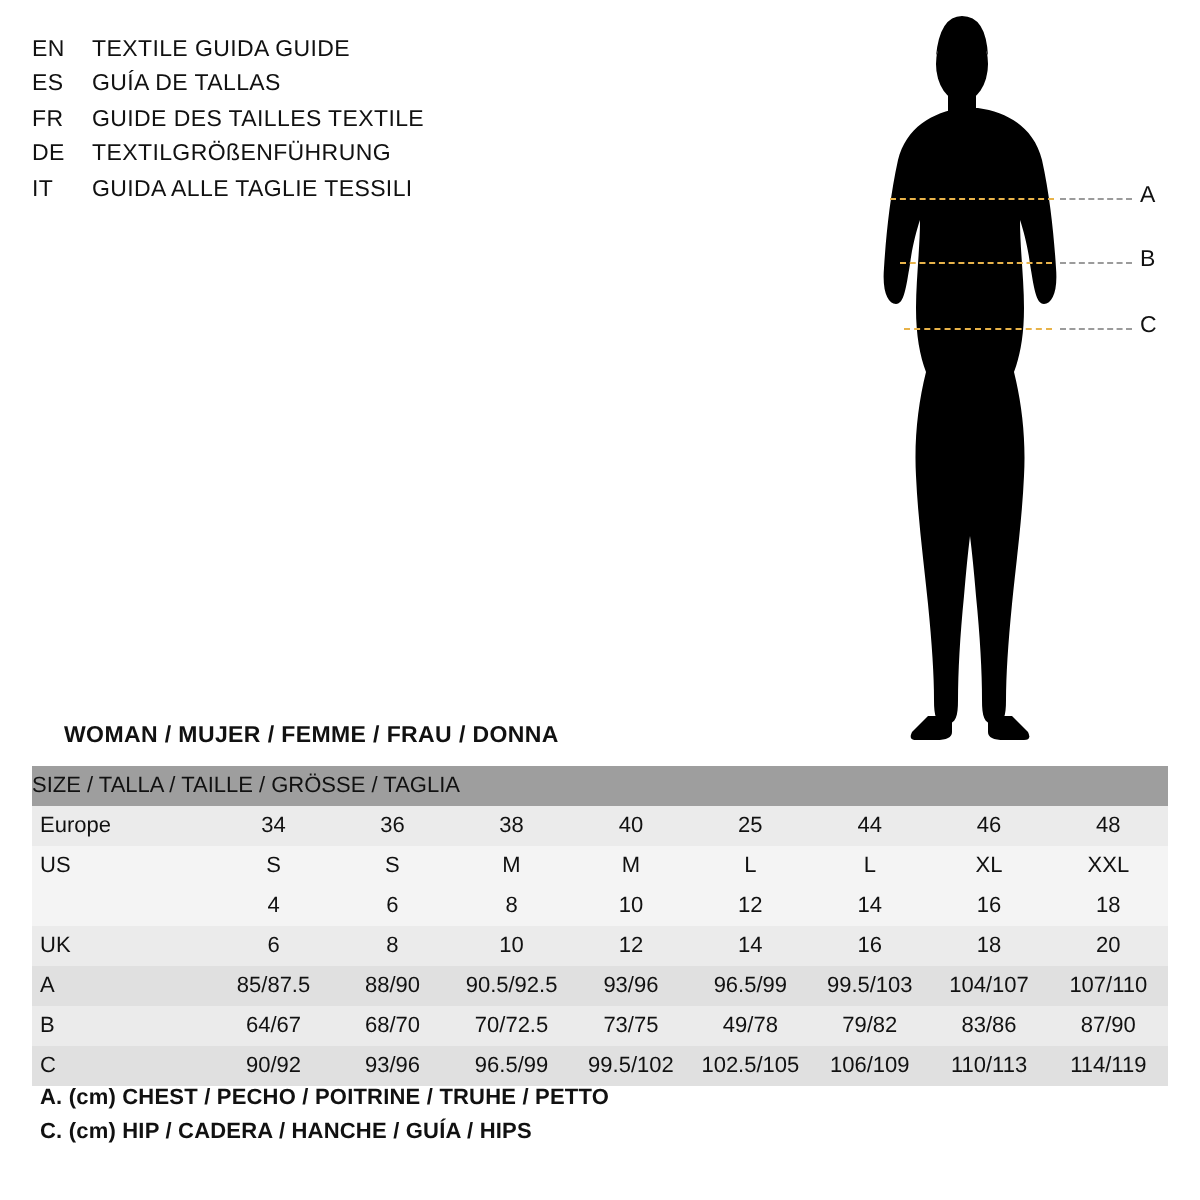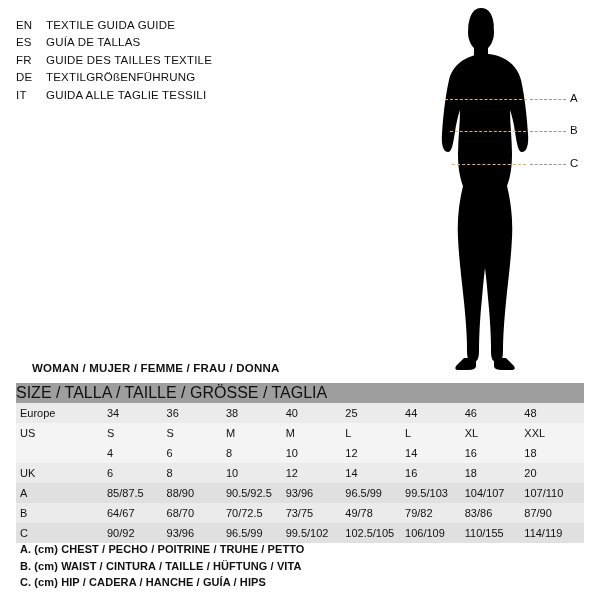--- a/index.html
+++ b/index.html
@@ -92,33 +92,33 @@
   table.size-table td {
     padding: 2px 0 2px 0;
     height: 16px;
     line-height: 14px;
     vertical-align: middle;
   }
   .row-head td {
     background: #9e9e9e;
     color: #111111;
     font-weight: normal;
-    font-size: 16px;
+    font-size: 11px;
     padding-left: 4px;
   }
   .row-light td { background: #ebebeb; }
   .row-lighter td { background: #f4f4f4; }
   .row-mid td { background: #e0e0e0; }
   .col-label {
     padding-left: 4px !important;
     text-align: left;
     width: 88px;
   }
   .cell {
-    text-align: left;
+    text-align: center;
     width: 60px;
   }
 
   
   .legend {
     position: absolute;
     left: 20px;
     top: 541px;
     width: 568px;
   }
@@ -292,25 +292,24 @@
         <td class="cell">87/90</td>
       </tr>
       <tr class="row-mid">
         <td class="col-label">C</td>
         <td class="cell">90/92</td>
         <td class="cell">93/96</td>
         <td class="cell">96.5/99</td>
         <td class="cell">99.5/102</td>
         <td class="cell">102.5/105</td>
         <td class="cell">106/109</td>
-        <td class="cell">110/155</td>
+        <td class="cell">110/113</td>
         <td class="cell">114/119</td>
       </tr>
     </tbody>
   </table>
 
   <div class="legend">
     <div>A. (cm) CHEST / PECHO / POITRINE / TRUHE / PETTO</div>
-    <div>B. (cm) WAIST / CINTURA / TAILLE / HÜFTUNG / VITA</div>
     <div>C. (cm) HIP / CADERA / HANCHE / GUÍA / HIPS</div>
   </div>
 
 </div>
 
 </body></html>

